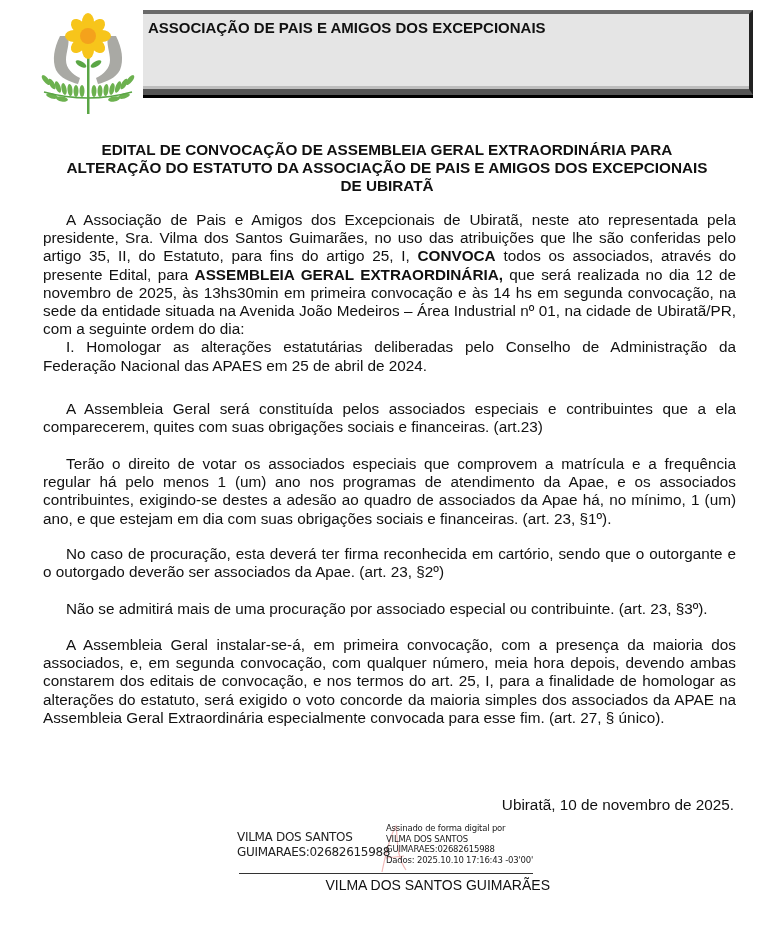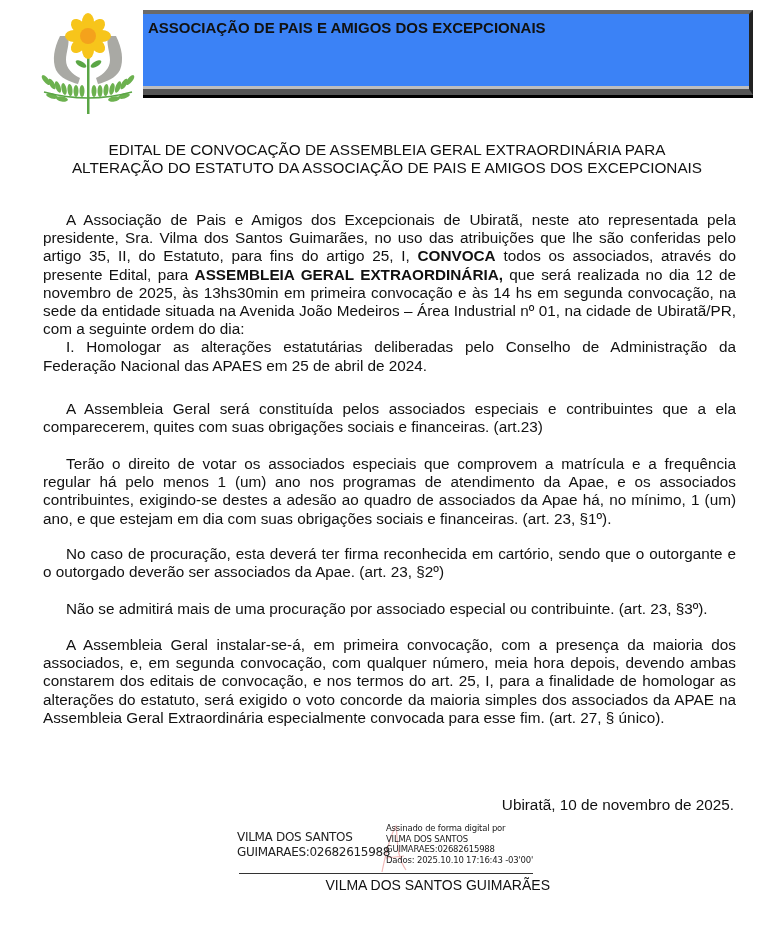--- a/index.html
+++ b/index.html
@@ -8,28 +8,28 @@
       font-family: "Liberation Sans", sans-serif; color: #111111;
     }
     .logo { position: absolute; left: 38px; top: 8px; width: 100px; height: 108px; }
     .header-box {
       position: absolute; left: 143px; top: 10px; width: 610px; height: 85px;
       border-top: 4px solid #6a6a6a;
       border-right: 4px solid #222;
       border-bottom: 6px solid #555;
       box-shadow: 0 3px 0 #000, inset 0 -3px 0 #bdbdbd;
       padding: 4px 6px 0 5px; box-sizing: border-box;
-      background: #3b82f6;
+      background: #e5e5e5;
     }
     .hdr-line1 { font-weight: bold; font-size: 15px; line-height: 19px; }
     .hdr-line2 { font-size: 14px; line-height: 19px; }
     .hdr-line2 b { font-size: 15px; }
     .title {
       position: absolute; left: 30px; top: 141px; width: 714px;
-      text-align: center; font-weight: normal; font-size: 15.3px; line-height: 18px;
+      text-align: center; font-weight: bold; font-size: 15.3px; line-height: 18px;
     }
     .body-text {
       position: absolute; left: 43px; width: 693px;
       font-size: 15.3px; line-height: 18.2px; text-align: justify;
     }
     .indent { text-indent: 23px; }
     .p1 { top: 211px; }
     .p2 { top: 400px; }
     .p3 { top: 455px; }
     .p4 { top: 545px; }
@@ -100,20 +100,21 @@
   <path d="M6 84 Q50 96 94 84" stroke="#5aa645" stroke-width="1.5" fill="none"></path>
 </svg>
 
 <div class="header-box">
   <div class="hdr-line1">ASSOCIAÇÃO DE PAIS E AMIGOS DOS EXCEPCIONAIS</div>
 </div>
 
 <div class="title">
   <div>EDITAL DE CONVOCAÇÃO DE ASSEMBLEIA GERAL EXTRAORDINÁRIA PARA</div>
   <div>ALTERAÇÃO DO ESTATUTO DA ASSOCIAÇÃO DE PAIS E AMIGOS DOS EXCEPCIONAIS</div>
+  <div>DE UBIRATÃ</div>
 </div>
 
 <div class="body-text p1">
   <div class="indent"><span>A Associação de Pais e Amigos dos Excepcionais de Ubiratã, neste ato representada pela presidente, Sra. Vilma dos Santos Guimarães,  no uso das atribuições que lhe são conferidas pelo artigo 35, II, do Estatuto, para fins do artigo 25, I, </span><b>CONVOCA</b><span> todos os  associados, através do presente Edital,  para </span><b>ASSEMBLEIA GERAL EXTRAORDINÁRIA,</b><span> que  será realizada no dia 12 de novembro de 2025, às 13hs30min em primeira convocação e às 14 hs em segunda convocação, na sede da entidade situada na Avenida João Medeiros – Área Industrial nº 01,  na cidade de Ubiratã/PR, com a seguinte ordem do dia:</span></div>
   <div class="indent">I. Homologar as alterações estatutárias deliberadas pelo Conselho de Administração da Federação Nacional das APAES em 25 de abril de 2024.</div>
 </div>
 
 <div class="body-text indent p2">A Assembleia Geral será constituída pelos associados especiais e contribuintes que a ela comparecerem, quites com suas obrigações sociais e financeiras. (art.23)</div>
 <div class="body-text indent p3">Terão o direito de votar os associados especiais que comprovem a matrícula e a frequência regular há pelo menos 1 (um) ano nos programas de atendimento da Apae, e os associados contribuintes, exigindo-se destes a adesão ao quadro de associados da Apae há, no mínimo, 1 (um) ano, e que estejam em dia com suas obrigações sociais e financeiras. (art. 23, §1º).</div>
 <div class="body-text indent p4">No caso de procuração, esta deverá ter firma reconhecida em cartório, sendo que o outorgante e o outorgado deverão ser associados da Apae. (art. 23, §2º)</div>

